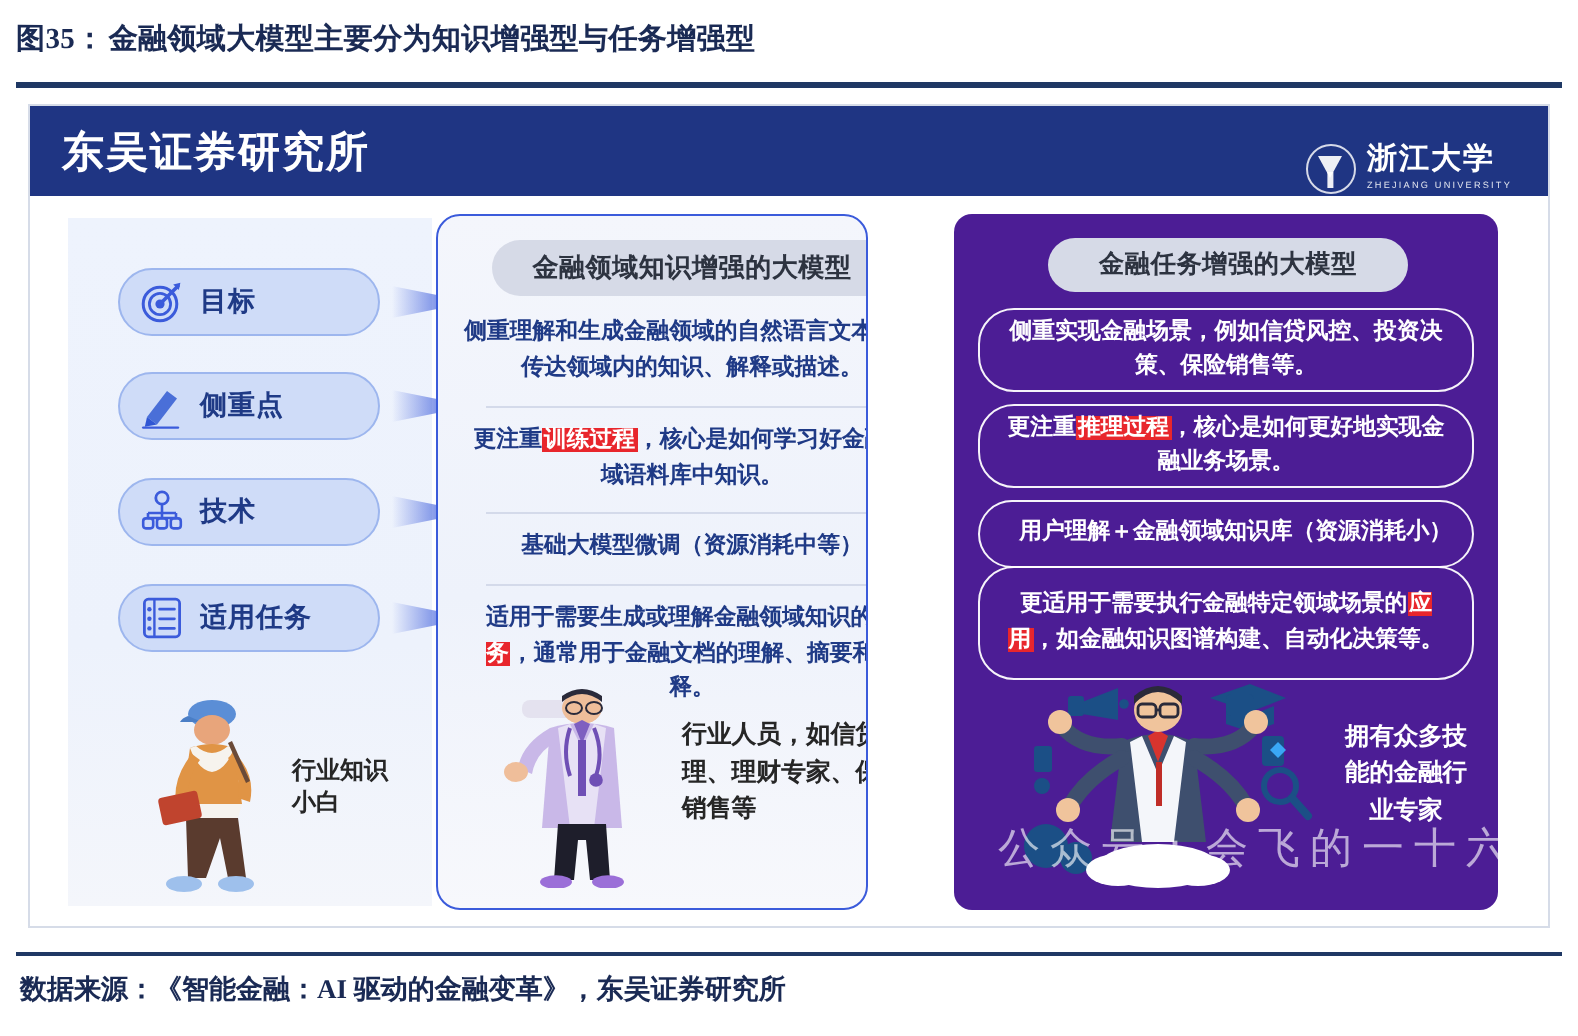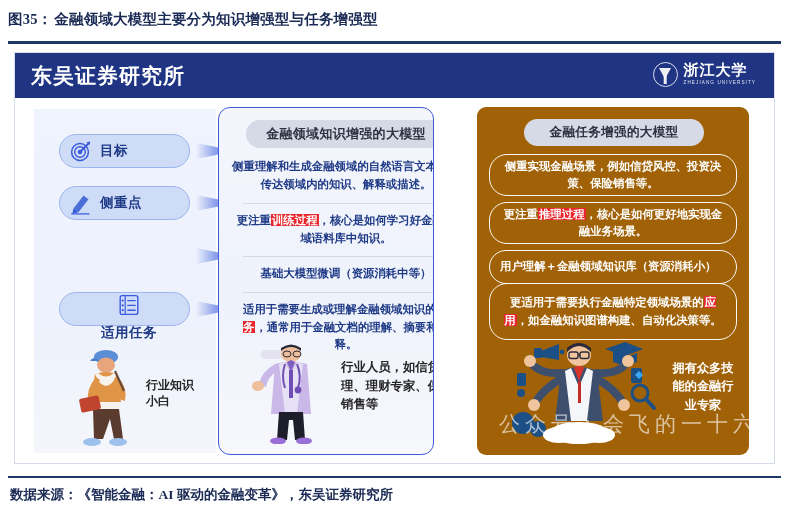--- a/index.html
+++ b/index.html
@@ -31,21 +31,21 @@
   }
   .slide-header {
     position: absolute; left: 0; top: 0; width: 761px; height: 45px;
     background: #1f3583;
   }
   .slide-title {
     position: absolute; left: 16px; top: 9px;
     color: #ffffff; font-size: 21px; font-weight: bold; letter-spacing: 1px;
   }
   
-  .logo { position: absolute; right: 18px; top: 9px; display: flex; align-items: center; gap: 6px; }
+  .logo { position: absolute; right: 18px; top: 19px; display: flex; align-items: center; gap: 6px; }
   .logo-mark {
     width: 25px; height: 25px; border-radius: 50%;
     border: 1.4px solid rgba(255,255,255,.82);
     position: relative; flex: none;
   }
   .logo-mark:before {
     content: ""; position: absolute; left: 50%; top: 4.5px;
     transform: translateX(-50%);
     border-left: 6.5px solid transparent; border-right: 6.5px solid transparent;
     border-top: 11px solid rgba(255,255,255,.92);
@@ -112,33 +112,33 @@
   
   .mid-person { position: absolute; left: 26px; top: 232px; width: 86px; height: 104px; }
   .mid-person-label {
     position: absolute; left: 122px; top: 250px; width: 112px;
     font-size: 12.4px; font-weight: bold; color: #262626; line-height: 1.5;
   }
 
   
   .col-right {
     position: absolute; left: 462px; top: 9px; width: 272px; height: 348px;
-    background: #a16207; border-radius: 9px; overflow: hidden;
+    background: #4c1d95; border-radius: 9px; overflow: hidden;
   }
   .right-head {
     position: absolute; left: 47px; top: 12px; width: 180px; height: 27px;
     background: #d6dae7; border-radius: 14px;
     display: flex; align-items: center; justify-content: center;
     font-size: 12.6px; font-weight: bold; color: #2d3340; letter-spacing: .3px;
   }
   .right-cap {
     position: absolute; left: 12px; width: 248px;
     border: 1.3px solid rgba(255,255,255,.95); border-radius: 18px;
     color: #ffffff; font-size: 11.4px; font-weight: bold; line-height: 1.5;
-    text-align: center; display: flex; align-items: center; justify-content: flex-start;
+    text-align: center; display: flex; align-items: center; justify-content: flex-end;
     padding: 16px 10px;
   }
   .right-person { position: absolute; left: 24px; top: 228px; width: 160px; height: 110px; }
   .right-person-label {
     position: absolute; left: 192px; top: 252px; width: 68px;
     font-size: 12.2px; font-weight: bold; color: #ffffff; line-height: 1.5; text-align: center;
   }
   .watermark {
     position: absolute; left: 22px; top: 303px; width: 300px;
     font-size: 21px; color: rgba(255,255,255,.62); letter-spacing: 5px;
@@ -222,34 +222,46 @@
                 <linearGradient id="ag1" x1="0" x2="1">
                   <stop offset="0" stop-color="#3b5bdb" stop-opacity="0"></stop>
                   <stop offset="1" stop-color="#3b5bdb" stop-opacity=".85"></stop>
                 </linearGradient>
               </defs>
             <path d="M0 1 L30 7 L30 11 L0 17 Z" fill="url(#ag1)"></path>
             <path d="M30 3 L41 9 L30 15 Z" fill="#2f56d4"></path>
           </svg>
         </div>
 
+        <div class="pill" style="top:130px;">
+          <span class="pill-icon">
+            <svg viewBox="0 0 24 24" width="24" height="24">
+              <circle cx="12" cy="5" r="3.1" fill="none" stroke="#3b5bdb" stroke-width="1.4"></circle>
+              <path d="M12 8.3 L12 11.5 M5 15 L19 15 M5 15 L5 12.5 M12 11.5 L12 15 M19 15 L19 12.5 M5 12.5 L19 12.5" stroke="#3b5bdb" stroke-width="1.3" fill="none"></path>
+              <rect x="2.6" y="15.2" width="5" height="5" rx="1.4" fill="none" stroke="#3b5bdb" stroke-width="1.3"></rect>
+              <rect x="9.5" y="15.2" width="5" height="5" rx="1.4" fill="none" stroke="#3b5bdb" stroke-width="1.3"></rect>
+              <rect x="16.4" y="15.2" width="5" height="5" rx="1.4" fill="none" stroke="#3b5bdb" stroke-width="1.3"></rect>
+            </svg>
+          </span>
+          <span class="pill-label">技术</span>
+        </div>
         <div class="arrow" style="top:138px;">
           <svg viewBox="0 0 44 18" width="44" height="18">
             <defs>
                 <linearGradient id="ag2" x1="0" x2="1">
                   <stop offset="0" stop-color="#3b5bdb" stop-opacity="0"></stop>
                   <stop offset="1" stop-color="#3b5bdb" stop-opacity=".85"></stop>
                 </linearGradient>
               </defs>
             <path d="M0 1 L30 7 L30 11 L0 17 Z" fill="url(#ag2)"></path>
             <path d="M30 3 L41 9 L30 15 Z" fill="#2f56d4"></path>
           </svg>
         </div>
 
-        <div class="pill" style="top:183px;flex-direction:column;">
+        <div class="pill" style="top:183px;">
           <span class="pill-icon">
             <svg viewBox="0 0 24 24" width="24" height="24">
               <rect x="3.2" y="2.6" width="17.6" height="18.8" rx="2" fill="none" stroke="#3b5bdb" stroke-width="1.4"></rect>
               <path d="M8.2 2.6 L8.2 21.4" stroke="#3b5bdb" stroke-width="1.2"></path>
               <circle cx="5.7" cy="7.6" r="1.1" fill="#3b5bdb"></circle>
               <circle cx="5.7" cy="12.4" r="1.1" fill="#3b5bdb"></circle>
               <circle cx="5.7" cy="17.2" r="1.1" fill="#3b5bdb"></circle>
               <path d="M10.8 7.6 L18.2 7.6 M10.8 12.4 L18.2 12.4 M10.8 17.2 L18.2 17.2" stroke="#3b5bdb" stroke-width="1.4" stroke-linecap="round"></path>
             </svg>
           </span>

